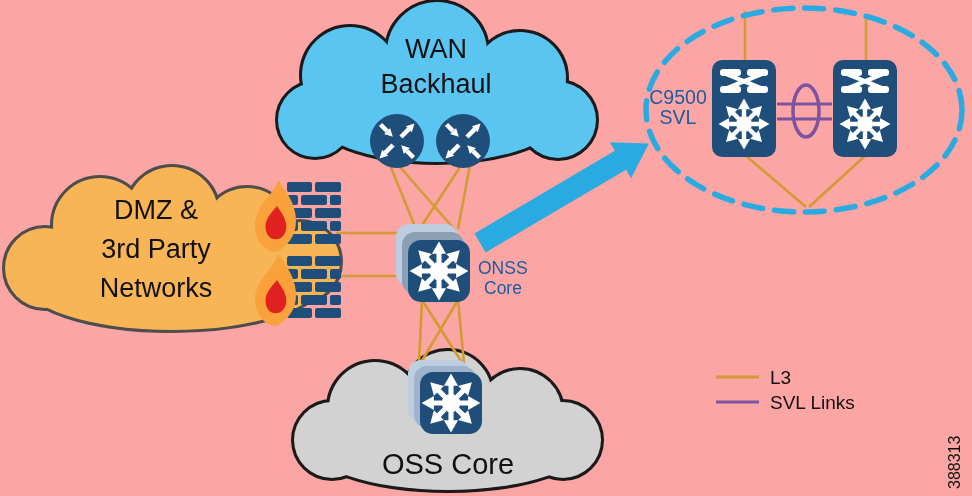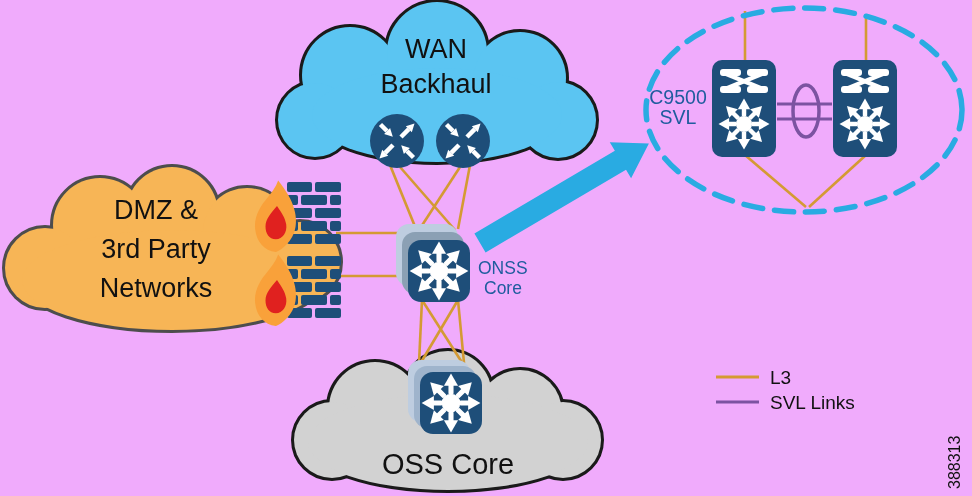--- a/index.html
+++ b/index.html
@@ -1,16 +1,16 @@
 <!DOCTYPE html>
 <html><head>
 <meta charset="utf-8">
 <style>
   html,body{margin:0;padding:0;background:#ffffff;}
-  .canvas{position:relative;width:972px;height:496px;background:#f0abfc;overflow:hidden;
+  .canvas{position:relative;width:972px;height:496px;background:#fca5a5;overflow:hidden;
           font-family:"Liberation Sans", sans-serif;}
   svg text{font-family:"Liberation Sans", sans-serif;}
   .cloud-label{fill:#111111;font-size:27px;font-weight:500;}
   .oss-label{fill:#111111;font-size:29px;font-weight:500;}
   .blue-label{fill:#1F5C9E;font-size:17.5px;font-weight:500;}
   .svl-label{fill:#1F5C9E;font-size:19.5px;font-weight:500;}
   .legend-label{fill:#111111;font-size:19px;font-weight:400;}
   .fig-label{fill:#111111;font-size:16px;font-weight:400;}
 </style>
 </head>

